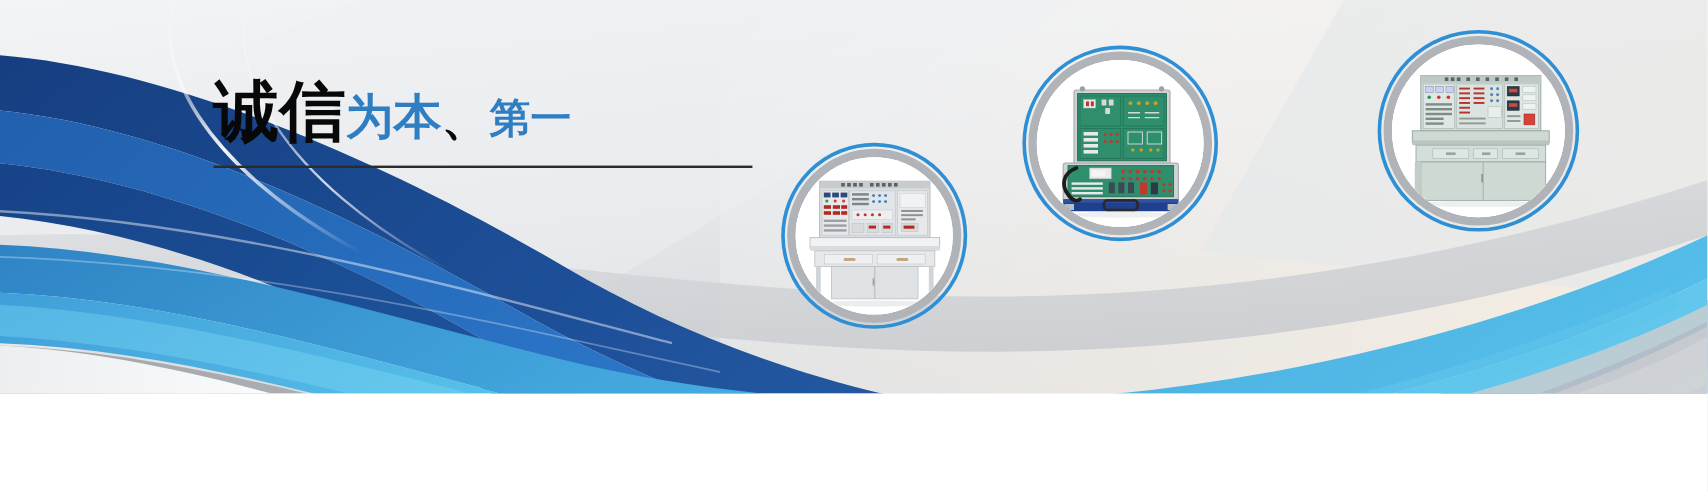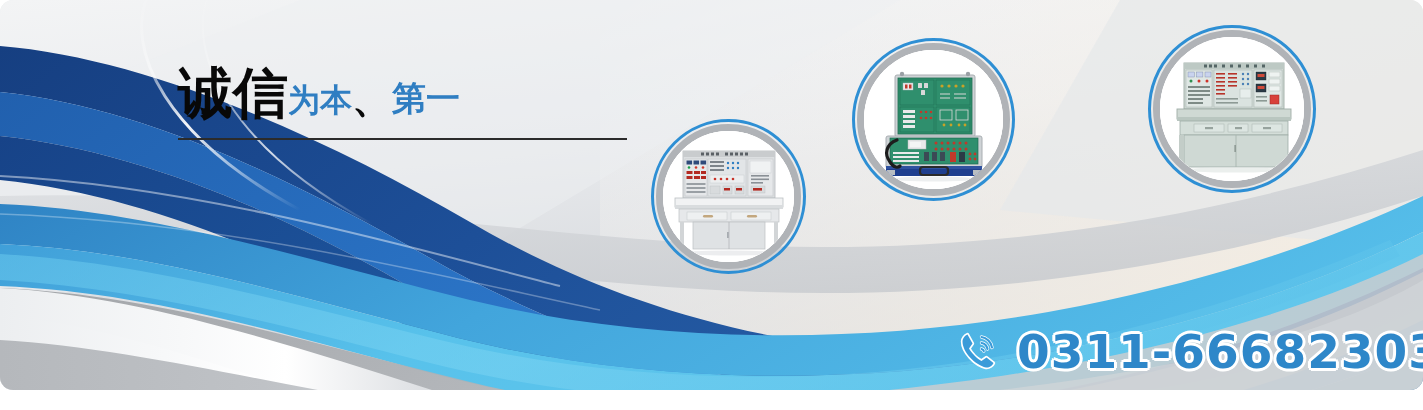--- a/index.html
+++ b/index.html
@@ -2,24 +2,23 @@
 <html><head>
 <meta charset="utf-8">
 <style>
   * { margin:0; padding:0; box-sizing:border-box; }
   html,body { background:#fff; }
   body { font-family:"Liberation Sans", sans-serif; }
 
   #banner {
     position:relative;
     width:1423px;
-    height:390px;
+    height:328px;
     overflow:hidden;
     background:#e9ebee;
-    border-radius:13px;
   }
 
   
   .bg-svg {
     position:absolute;
     top:0; left:0;
     width:1423px;
     height:410px;
     display:block;
   }
@@ -41,21 +40,21 @@
   }
   .hl-big {
     font-family:"DejaVu Sans", sans-serif;
     font-size:55px;
     font-weight:bold;
     color:#080808;
     letter-spacing:0px;
   }
   .hl-mid {
     font-family:"DejaVu Sans", sans-serif;
-    font-size:32px;
+    font-size:40px;
     font-weight:bold;
     color:#2f7ec2;
     letter-spacing:0px;
     position:relative;
     top:-1px;
   }
   .hl-punct {
     font-family:"DejaVu Sans", sans-serif;
     font-size:40px;
     font-weight:bold;

